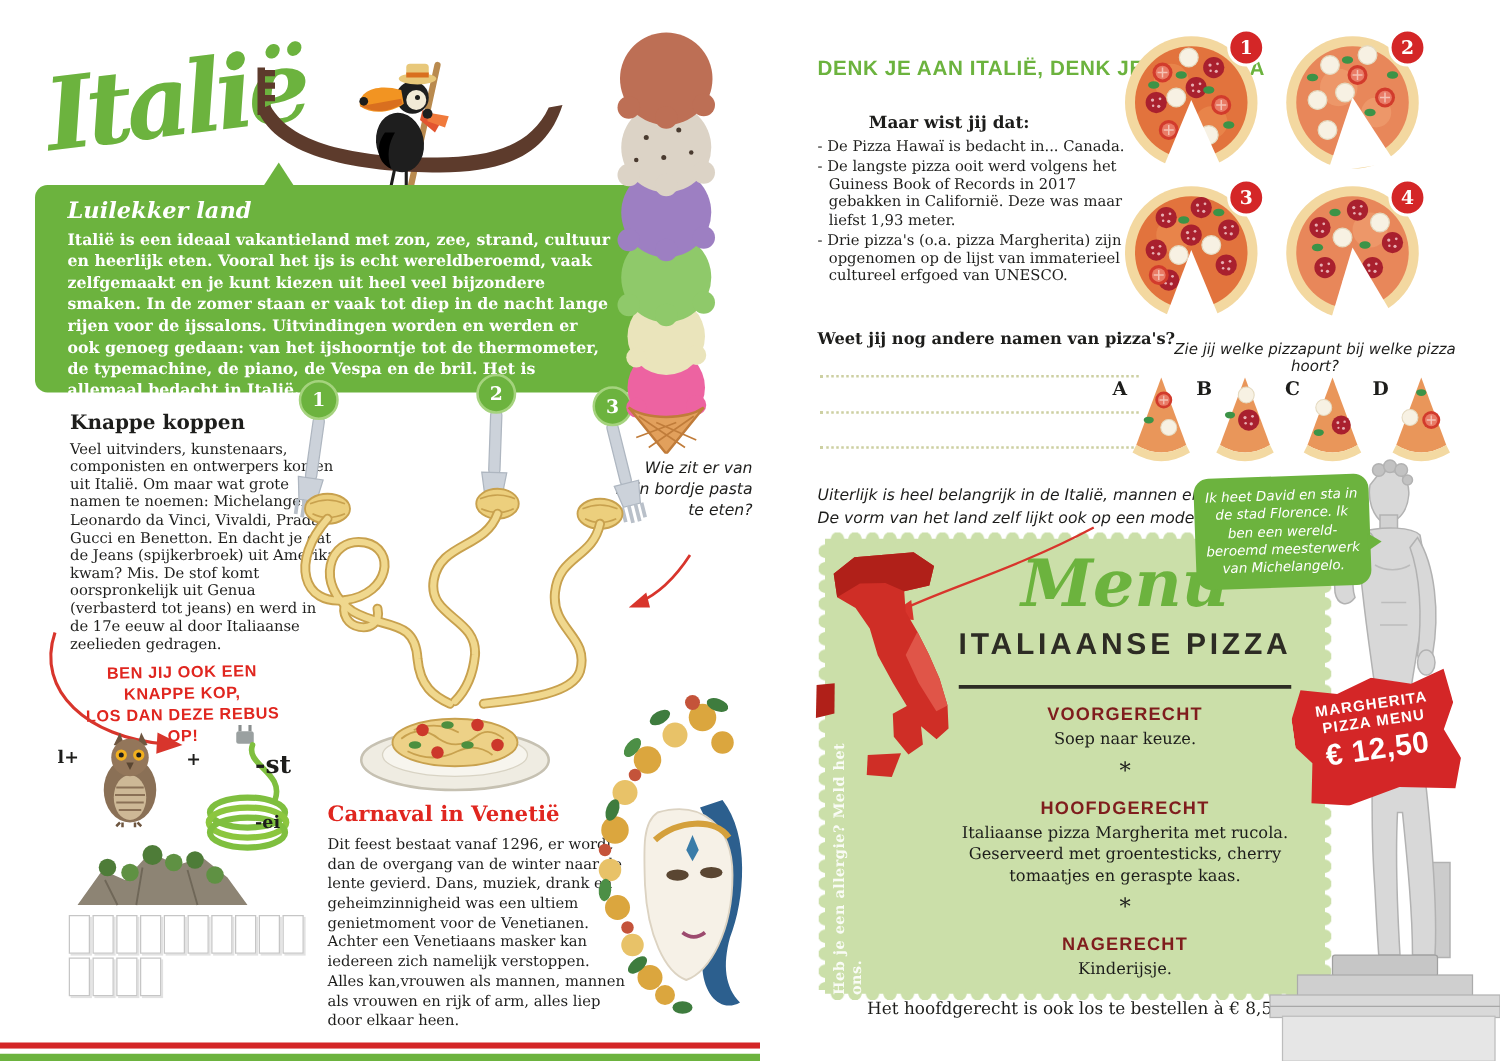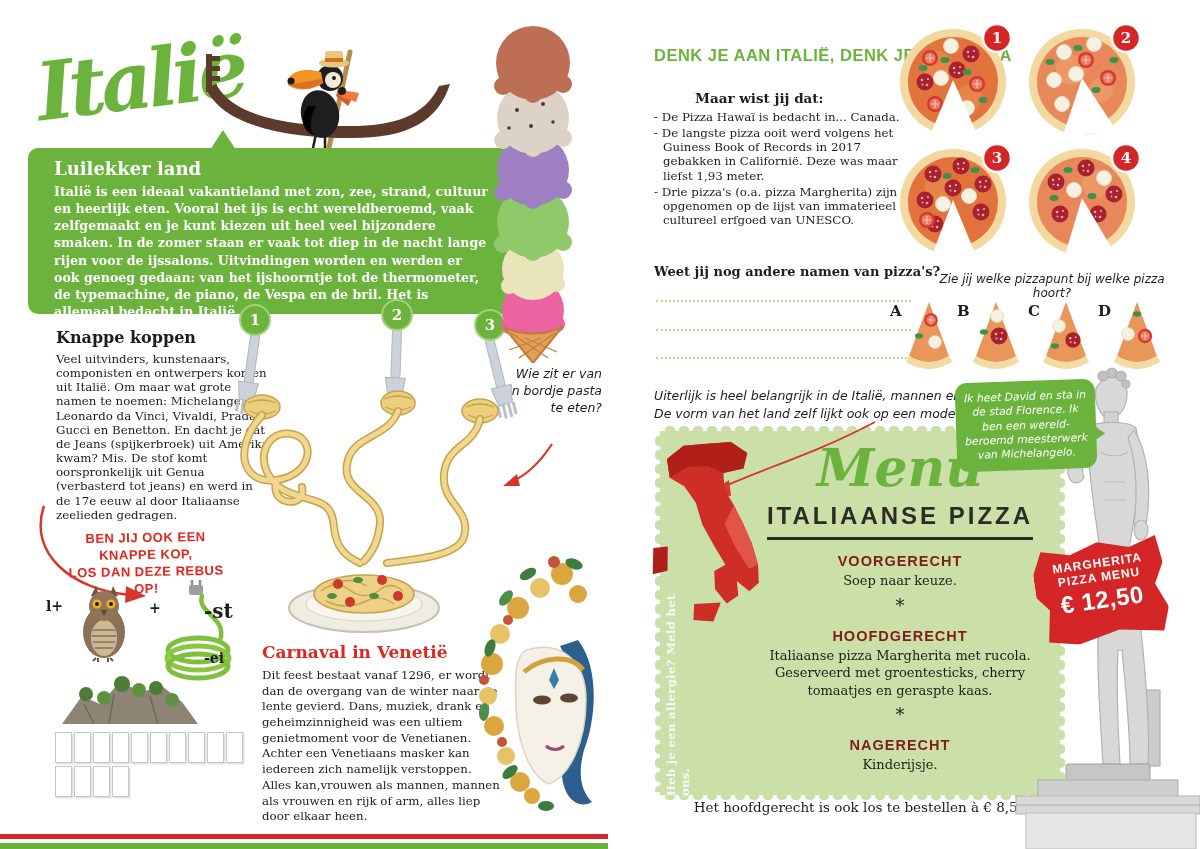--- a/index.html
+++ b/index.html
@@ -9,21 +9,21 @@
   .serif{font-family:"DejaVu Serif",serif;}
   .hand{font-family:"DejaVu Sans",sans-serif;font-style:italic;}
   .cond{font-family:"Liberation Sans",sans-serif;font-weight:bold;letter-spacing:.5px;}
 
   
   #title-italie{left:36px;top:40px;font-size:80px;line-height:1;color:#6cb33e;font-style:italic;font-weight:bold;
      font-family:"DejaVu Serif",serif;transform:rotate(-7deg);letter-spacing:-5px;}
   #green-box{left:28px;top:148px;width:484px;height:166px;background:#6cb33e;border-radius:10px;color:#fff;}
   #green-box .tail{position:absolute;left:182px;top:-18px;width:0;height:0;
      border-left:13px solid transparent;border-right:13px solid transparent;border-bottom:20px solid #6cb33e;}
-  #intro-heading{padding:10px 26px 0 26px;font-size:18px;font-weight:bold;}
+  #intro-heading{padding:10px 26px 0 26px;font-size:18px;font-weight:bold;font-style:italic;}
   #intro-body{padding:4px 24px 0 26px;font-size:12.6px;font-weight:bold;line-height:1.36;}
   #knappe-heading{left:56px;top:328px;font-size:16px;font-weight:bold;}
   #knappe-body{left:56px;top:352px;width:214px;font-size:11.8px;line-height:1.2;}
   #rebus-prompt{left:56px;top:530px;width:180px;color:#e0261f;text-align:center;font-size:13px;line-height:1.3;transform:rotate(-1deg);}
   #rebus-token-1{left:46px;top:598px;font-size:14px;font-weight:bold;}
   #rebus-token-plus{left:149px;top:600px;font-size:14px;font-weight:bold;}
   #rebus-token-st{left:204px;top:599px;font-size:20px;font-weight:bold;}
   #rebus-token-ei{left:204px;top:650px;font-size:14px;font-weight:bold;}
   #rebus-answer{left:55px;top:732px;}
   #rebus-answer .row{display:flex;gap:2px;margin-bottom:3px;}
@@ -58,21 +58,21 @@
   .sc-left{position:absolute;top:3px;bottom:3px;left:-5px;width:10px;
      background-image:radial-gradient(circle at 5px 7px,#cbdfa9 5px,rgba(0,0,0,0) 5.5px);
      background-size:10px 14px;background-repeat:repeat-y;}
   .sc-right{position:absolute;top:3px;bottom:3px;right:-5px;width:10px;
      background-image:radial-gradient(circle at 5px 7px,#cbdfa9 5px,rgba(0,0,0,0) 5.5px);
      background-size:10px 14px;background-repeat:repeat-y;}
 
   #menu-content{left:745px;top:442px;width:310px;text-align:center;z-index:3;}
   #menu-title{font-family:"DejaVu Serif",serif;font-style:italic;font-weight:bold;font-size:52px;line-height:1;color:#6cb33e;}
   #menu-subtitle{display:inline-block;margin-top:8px;font-size:24px;letter-spacing:3px;color:#2d2c24;
-     border-bottom:3px solid #2d2c24;padding-bottom:7px;}
+     border-bottom:3px solid #2d2c24;padding-bottom:18px;}
   .course-label{font-size:14.5px;letter-spacing:1px;color:#7f1d1d;margin-top:13px;}
   .course-desc{font-size:13px;line-height:1.35;margin-top:3px;}
   .star{font-size:18px;margin-top:7px;line-height:1;}
   #allergy-note{left:664px;top:586px;height:210px;writing-mode:vertical-rl;transform:rotate(180deg);
      color:rgba(255,255,255,.88);font-size:11.5px;font-weight:bold;letter-spacing:.4px;z-index:3;}
   #menu-badge{left:1036px;top:540px;width:130px;height:102px;background:#d42627;color:#fff;text-align:center;
      transform:rotate(-8deg);z-index:6;padding-top:0;
      clip-path:polygon(0% 26%,8% 4%,30% 11%,52% 2%,76% 11%,97% 3%,100% 30%,92% 50%,100% 74%,94% 97%,60% 90%,28% 99%,5% 93%,9% 62%,0% 48%);}
   #menu-badge .l1{margin-top:16px;font-size:12px;letter-spacing:1px;}
   #menu-badge .l2{font-size:12px;letter-spacing:1px;}

